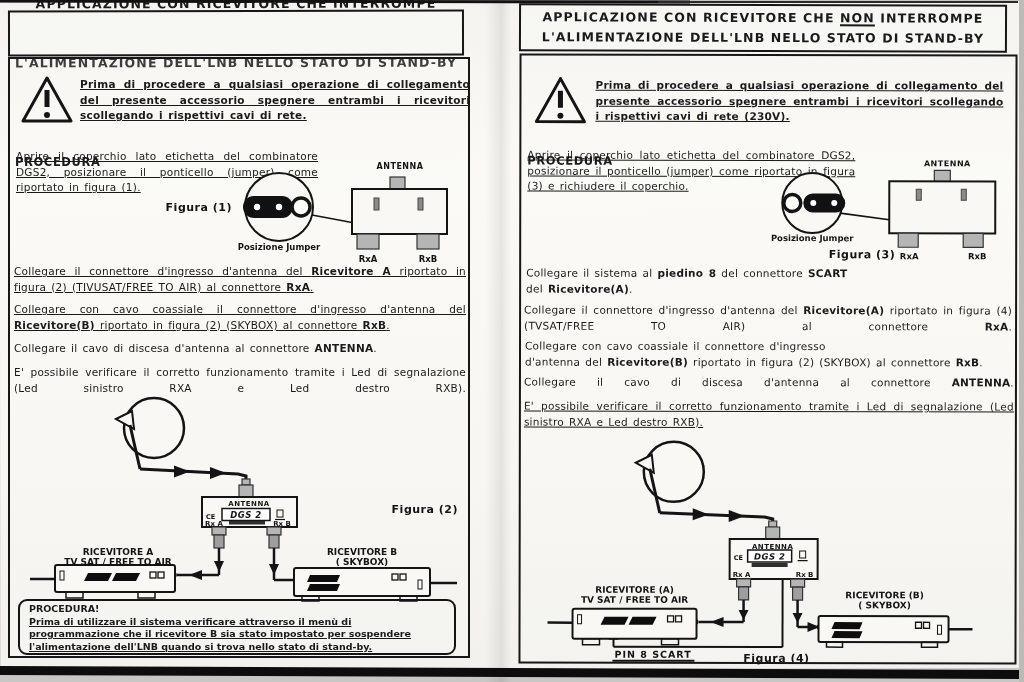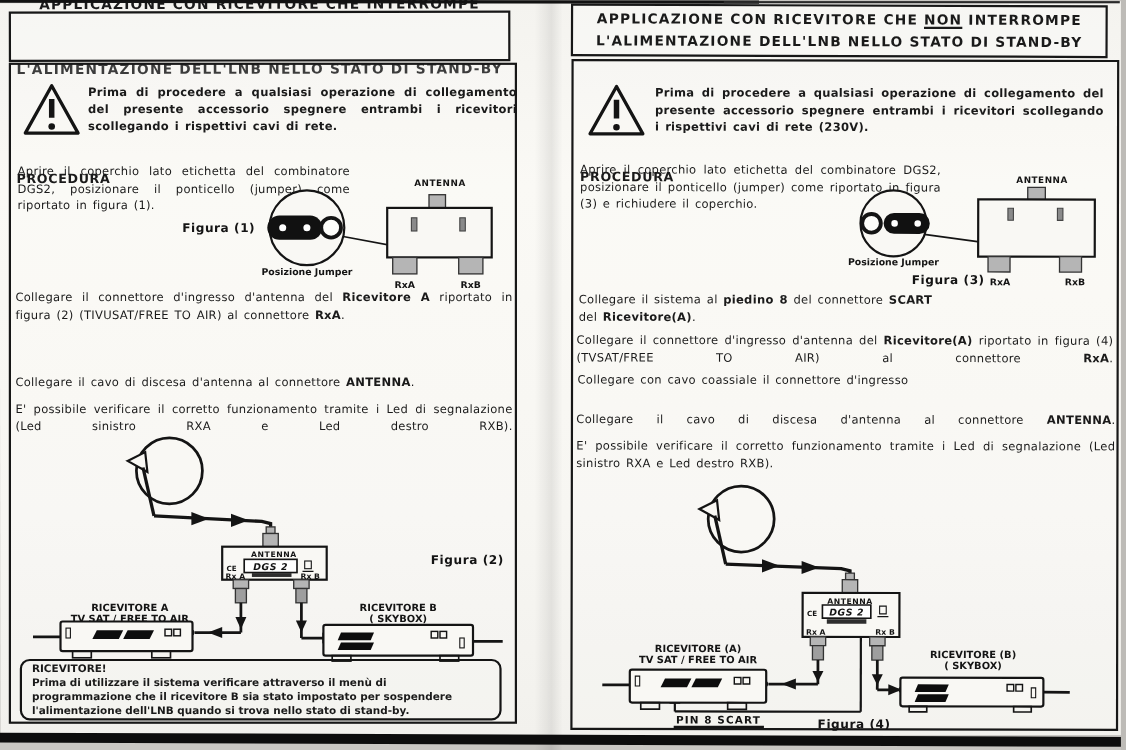--- a/index.html
+++ b/index.html
@@ -17,21 +17,21 @@
 
   .box{position:absolute;border:2px solid #171717;box-sizing:border-box;}
   .title-box{display:flex;flex-direction:column;justify-content:center;background:rgba(255,255,255,0.25);}
   .title-line{font-weight:bold;font-size:12.5px;letter-spacing:1.1px;line-height:20px;
               text-align:center;white-space:nowrap;}
   .u{text-decoration:underline;text-decoration-thickness:2px;text-underline-offset:2px;}
 
   .body-box{background:rgba(255,255,255,0.15);}
   .abs{position:absolute;}
   .bodytext{font-size:10.5px;line-height:15.5px;letter-spacing:0.25px;word-spacing:1.5px;}
-  .j{text-align:justify;}
+  .j{text-align:justify;text-decoration:underline;}
   .j2{text-align:justify;text-align-last:justify;}
   .bold{font-weight:bold;}
   .proc{font-weight:bold;font-size:11.5px;letter-spacing:0.6px;margin-top:23px;}
   .importante{border:2px solid #141414;border-radius:9px;padding:2px 9px;box-sizing:border-box;
               font-size:9.5px;font-weight:bold;line-height:12.5px;}
   svg{display:block;}
   svg text{font-family:"DejaVu Sans",sans-serif;fill:#141414;}
   .t-fig{font-size:11px;font-weight:bold;letter-spacing:0.5px;}
   .t-cap{font-size:8.5px;font-weight:bold;}
   .t-ant{font-size:8px;font-weight:bold;letter-spacing:0.5px;}
@@ -93,20 +93,21 @@
       <rect x="246" y="69" width="5" height="12" fill="#8a8a8a" stroke="#444" stroke-width="1"></rect>
       <rect x="290" y="69" width="5" height="12" fill="#8a8a8a" stroke="#444" stroke-width="1"></rect>
       <rect x="229" y="105" width="22" height="15" class="metal"></rect>
       <rect x="289" y="105" width="22" height="15" class="metal"></rect>
       <text class="t-rx" text-anchor="middle" x="240" y="133">RxA</text>
       <text class="t-rx" text-anchor="middle" x="300" y="133">RxB</text>
     </svg>
 
     <div class="abs bodytext j" style="left:4px;top:205px;width:452px;"><span>Collegare il connettore d'ingresso d'antenna del </span><b>Ricevitore A</b><span> riportato in figura (2) (TIVUSAT/FREE TO AIR) al connettore </span><b>RxA</b><span>.</span></div>
 
+    <div class="abs bodytext j" style="left:4px;top:243px;width:452px;"><span>Collegare con cavo coassiale il connettore d'ingresso d'antenna del </span><b>Ricevitore(B)</b><span> riportato in figura (2) (SKYBOX) al connettore </span><b>RxB</b><span>.</span></div>
 
     <div class="abs bodytext" style="left:4px;top:282px;width:452px;"><span>Collegare il cavo di discesa d'antenna al connettore </span><b>ANTENNA</b><span>.</span></div>
 
     <div class="abs bodytext j2" style="left:4px;top:306px;width:452px;">E' possibile verificare il corretto funzionamento tramite i Led di segnalazione (Led sinistro RXA e Led destro RXB).</div>
 
     <svg class="abs" style="left:0;top:332px;" width="458" height="266" viewBox="0 0 458 266">
       <text class="t-fig" text-anchor="end" x="448" y="122">Figura (2)</text>
       <circle cx="144" cy="37" r="30" class="ink paperfill" stroke-width="2.5"></circle>
       <polygon points="106,28 122,20 124,38" class="ink paperfill" stroke-width="2"></polygon>
       <line x1="120" y1="34" x2="130" y2="78" class="ink" stroke-width="3"></line>
@@ -167,21 +168,21 @@
         <rect x="382" y="183" width="6" height="6" fill="none" class="ink" stroke-width="1.3"></rect>
         <rect x="390" y="183" width="6" height="6" fill="none" class="ink" stroke-width="1.3"></rect>
         <rect x="408" y="189" width="4" height="9" fill="none" class="ink" stroke-width="1"></rect>
         <rect x="292" y="205" width="17" height="5" fill="none" class="ink" stroke-width="1.5"></rect>
         <rect x="390" y="205" width="17" height="5" fill="none" class="ink" stroke-width="1.5"></rect>
         <line x1="420" y1="192" x2="447" y2="192" class="ink" stroke-width="2.5"></line>
       </g>
     </svg>
 
     <div class="abs importante" style="left:8px;top:540px;right:12px;height:56px;">
-      <span>RICEVITORE!</span><br>
+      <span>PROCEDURA!</span><br>
       <span class="j" style="display:inline">Prima di utilizzare il sistema verificare attraverso il menù di programmazione che il ricevitore B sia stato impostato per sospendere l'alimentazione dell'LNB quando si trova nello stato di stand-by.</span>
     </div>
   </div>
 
   <div class="box title-box" style="left:519px;top:4px;width:488px;height:48px;transform:rotate(0.2deg);">
     <div class="title-line"><span>APPLICAZIONE CON RICEVITORE CHE </span><span class="u">NON</span><span> INTERROMPE</span></div>
     <div class="title-line">L'ALIMENTAZIONE DELL'LNB NELLO STATO DI STAND-BY</div>
   </div>
 
   <div class="box body-box" style="left:519px;top:54px;width:498px;height:610px;transform:rotate(0.1deg);">
@@ -225,20 +226,21 @@
 
     <div class="abs bodytext" style="left:5px;top:210px;width:480px;">
       <div><span>Collegare il sistema al </span><b>piedino 8</b><span> del connettore </span><b>SCART</b></div>
       <div><span>del </span><b>Ricevitore(A)</b><span>.</span></div>
     </div>
 
     <div class="abs bodytext j2" style="left:3px;top:247px;width:488px;"><span>Collegare il connettore d'ingresso d'antenna del </span><b>Ricevitore(A)</b><span> riportato in figura (4) (TVSAT/FREE TO AIR) al connettore </span><b>RxA</b><span>.</span></div>
 
     <div class="abs bodytext" style="left:4px;top:283px;width:490px;">
       <div>Collegare con cavo coassiale il connettore d'ingresso</div>
+      <div><span>d'antenna del </span><b>Ricevitore(B)</b><span> riportato in figura (2) (SKYBOX) al connettore </span><b>RxB</b><span>.</span></div>
     </div>
 
     <div class="abs bodytext j2" style="left:3px;top:319px;width:490px;"><span>Collegare il cavo di discesa d'antenna al connettore </span><b>ANTENNA</b><span>.</span></div>
 
     <div class="abs bodytext j" style="left:3px;top:343px;width:490px;">E' possibile verificare il corretto funzionamento tramite i Led di segnalazione (Led sinistro RXA e Led destro RXB).</div>
 
     <svg class="abs" style="left:0;top:373px;" width="494" height="236" viewBox="0 0 494 236">
       <circle cx="153" cy="43" r="30" class="ink paperfill" stroke-width="2.5"></circle>
       <polygon points="115,34 131,26 133,44" class="ink paperfill" stroke-width="2"></polygon>
       <line x1="129" y1="40" x2="139" y2="84" class="ink" stroke-width="3"></line>

